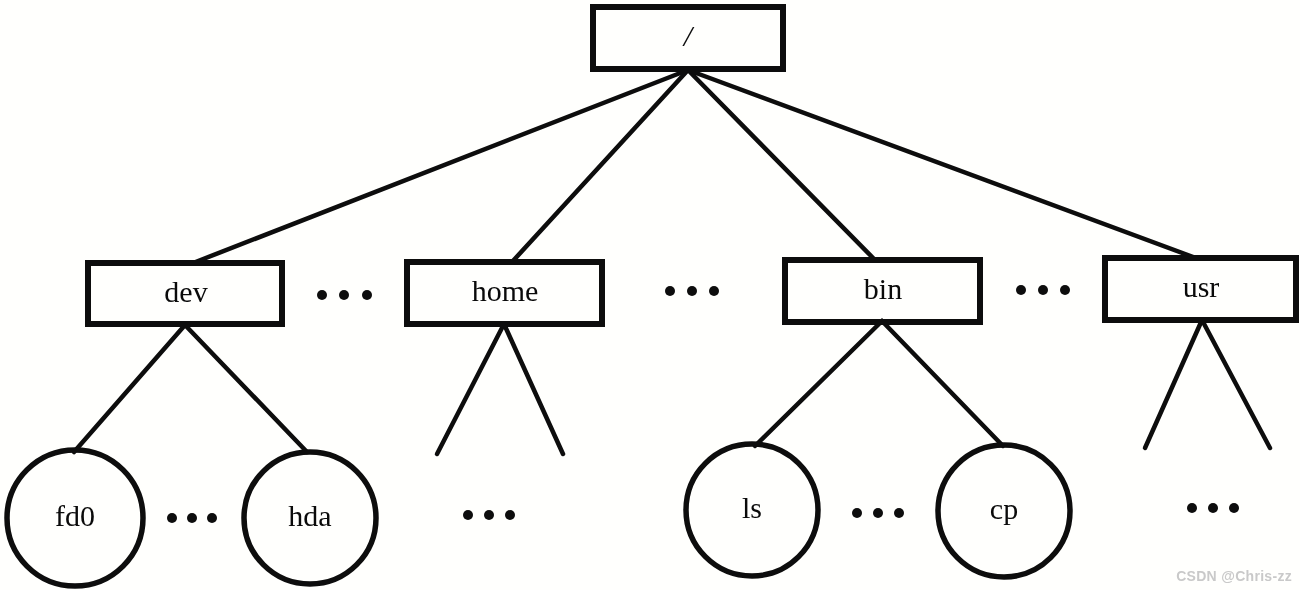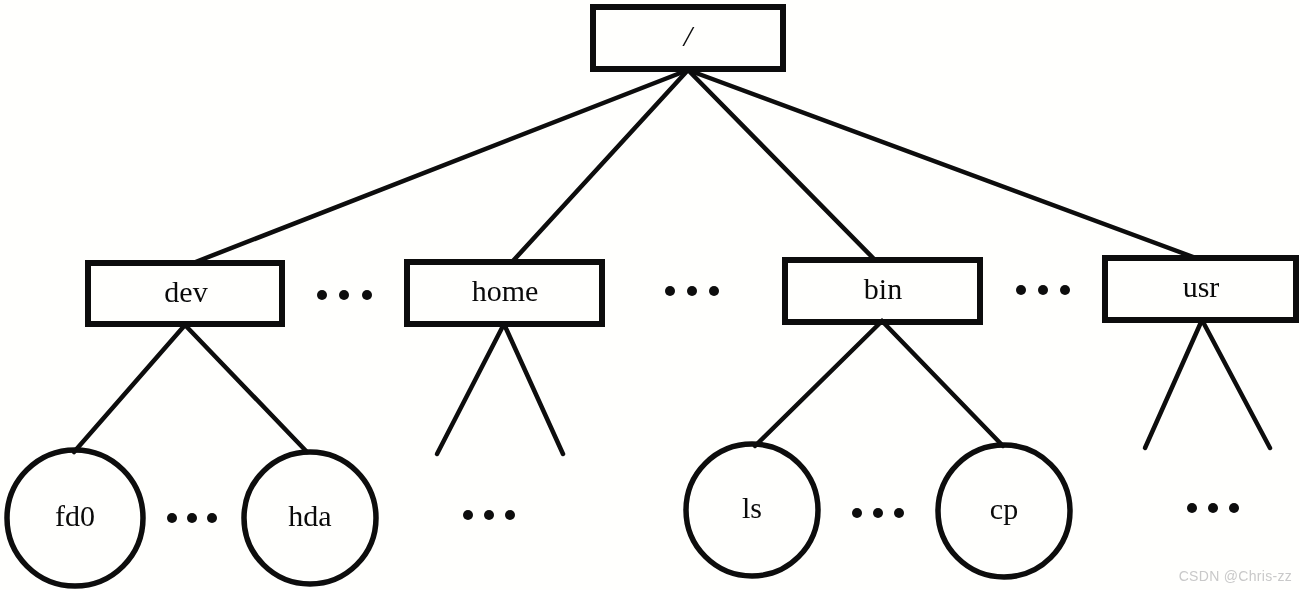--- a/index.html
+++ b/index.html
@@ -57,20 +57,21 @@
   }
   .watermark {
     position: absolute;
     right: 8px;
     bottom: 6px;
     font-family: "Liberation Sans", "DejaVu Sans", sans-serif;
     font-size: 14px;
     color: #c9c9c9;
     letter-spacing: 0.3px;
     user-select: none;
+    font-weight: bold;
   }
 </style>
 </head>
 <body>
 
 <div id="diagram-root">
 
   <svg class="diagram-canvas" viewBox="0 0 1300 590">
 
     <g>

